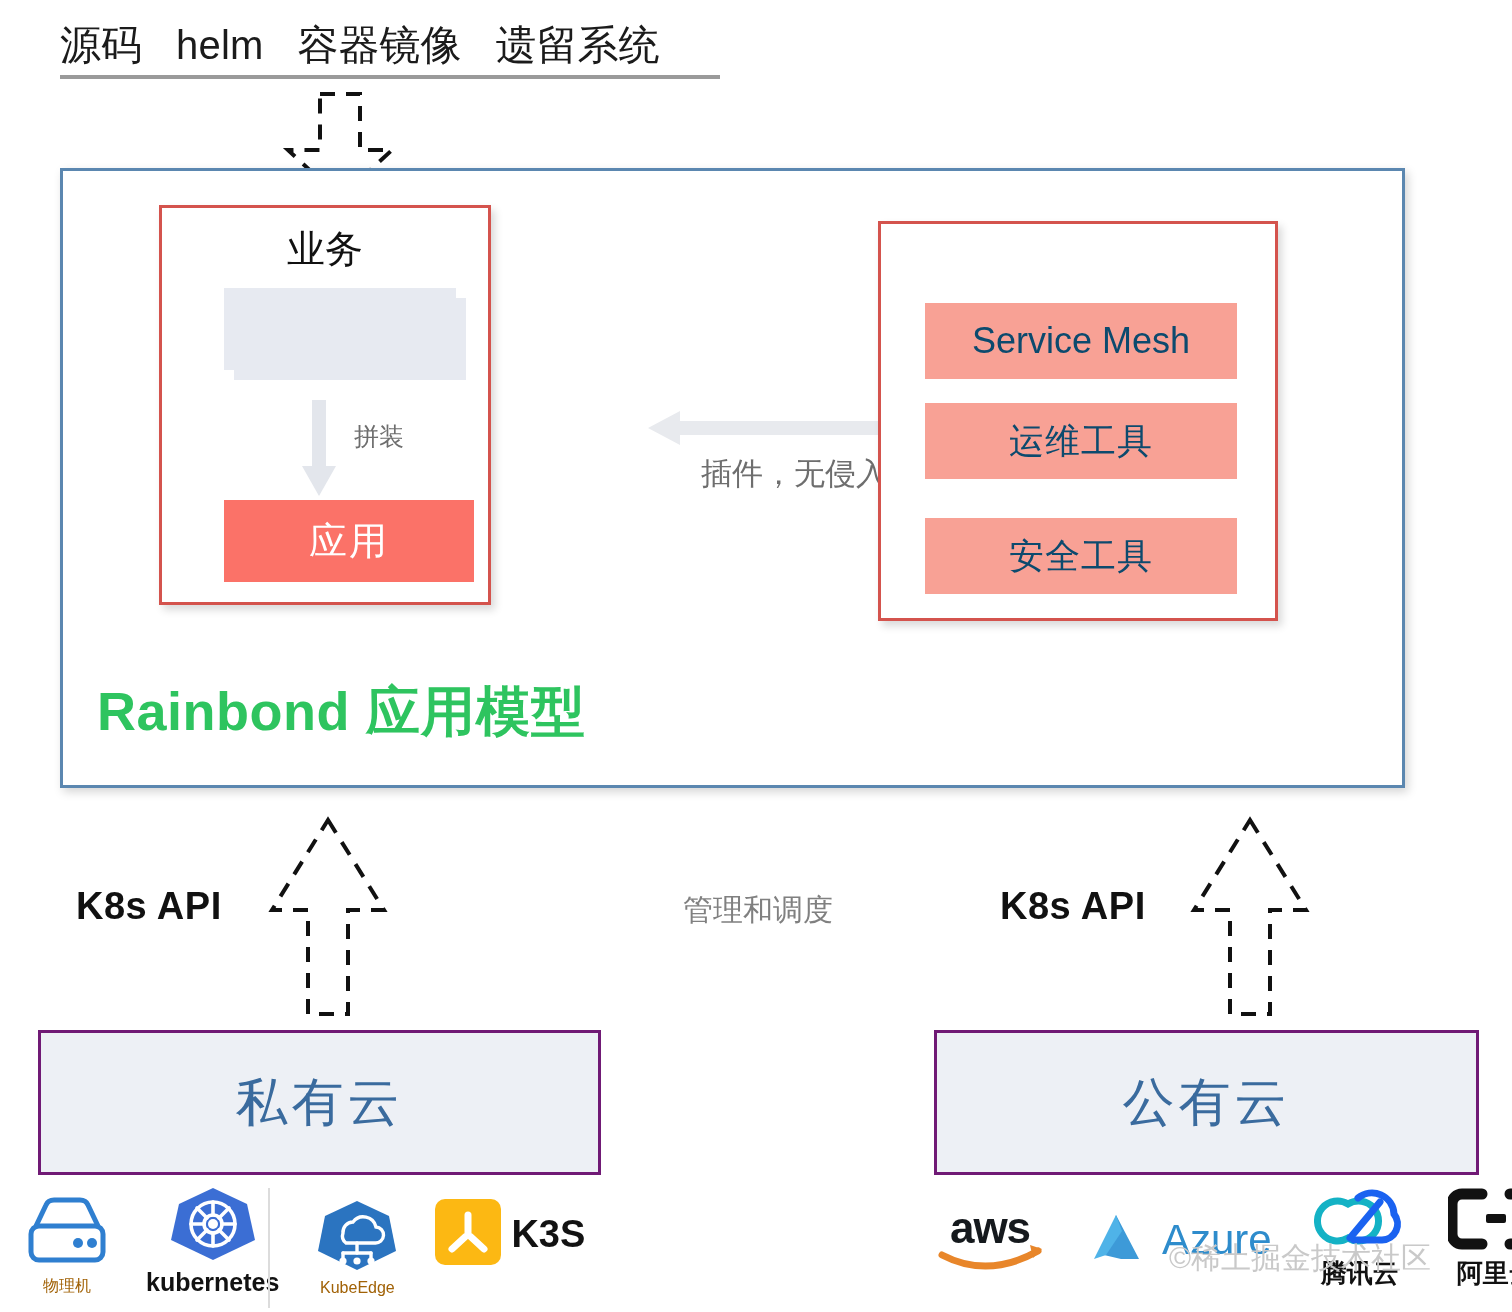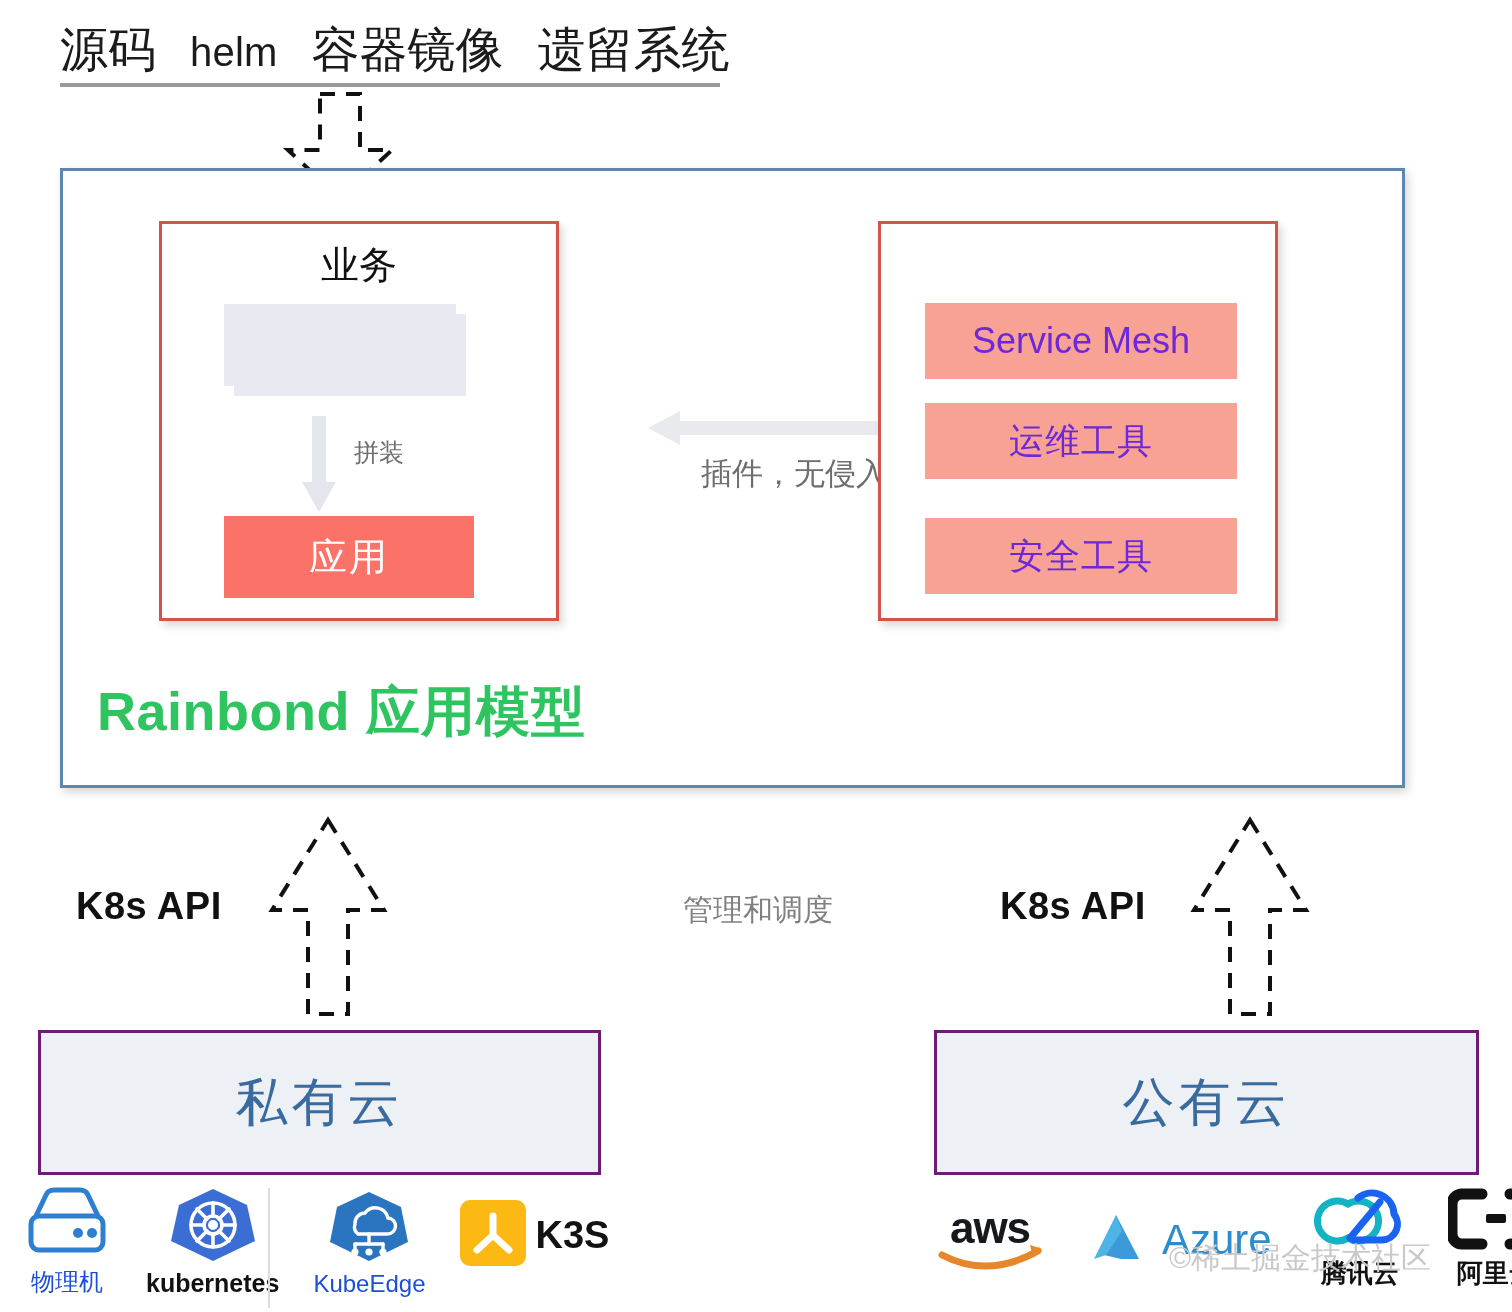--- a/index.html
+++ b/index.html
@@ -21,21 +21,21 @@
     position: absolute;
     left: 60px; top: 22px;
     width: 660px;
     display: flex;
     align-items: baseline;
     gap: 34px;
     padding-bottom: 6px;
     border-bottom: 4px solid #9a9a9a;
   }
   #top-sources .src {
-    font-size: 48px;
+    font-size: 41px;
     color: #1b1b1b;
     line-height: 1.15;
     white-space: nowrap;
   }
   #top-sources .src.latin { font-size: 40px; letter-spacing: .2px; }
 
   
   .dashed-arrow { position: absolute; }
   .dashed-arrow svg { display: block; overflow: visible; }
 
@@ -48,21 +48,21 @@
     border: 3px solid #5b87b0;
     box-shadow: 3px 4px 9px rgba(0,0,0,.17);
   }
 
   .inner-box {
     position: absolute;
     background: #ffffff;
     border: 3px solid #d4534d;
     box-shadow: 4px 5px 8px rgba(0,0,0,.15);
   }
-  #business-box { left: 96px; top: 50px; width: 400px; height: 400px; }
+  #business-box { left: 96px; top: 34px; width: 332px; height: 400px; }
   #ops-box      { left: 815px; top: 50px; width: 400px; height: 400px; }
 
   .box-title {
     position: absolute;
     left: 0; right: 0; top: 22px;
     text-align: center;
     font-size: 38px;
     color: #111111;
     line-height: 1;
   }
@@ -112,21 +112,21 @@
   
   .ops-bar {
     position: absolute;
     left: 44px;
     width: 312px; height: 76px;
     background: #f8a195;
     display: flex; align-items: center; justify-content: center;
   }
   .ops-bar .lbl {
     font-size: 35px;
-    color: #6d28d9;
+    color: #0c4a6e;
     letter-spacing: 1px;
     white-space: nowrap;
   }
   .ops-bar.latin .lbl { font-size: 36px; letter-spacing: 0; }
   #ops-bar-0 { top: 79px; }
   #ops-bar-1 { top: 179px; }
   #ops-bar-2 { top: 294px; }
 
   
   #plugin-arrow {
@@ -199,22 +199,22 @@
 
   .logo {
     display: flex;
     flex-direction: column;
     align-items: center;
     justify-content: flex-end;
   }
   .logo .mark { display: block; }
   .logo .cap {
     margin-top: 2px;
-    font-size: 24px;
-    color: #1d4ed8;
+    font-size: 16px;
+    color: #a16207;
     white-space: nowrap;
   }
   .logo .cap.dark { color: #121212; font-weight: bold; font-size: 25px; }
   .logo .cap.cn-dark { color: #111111; font-weight: bold; font-size: 26px; }
 
   
   .logo.inline { flex-direction: row; align-items: center; gap: 10px; }
   .logo.inline .cap { margin-top: 0; }
 
   #logo-divider {

